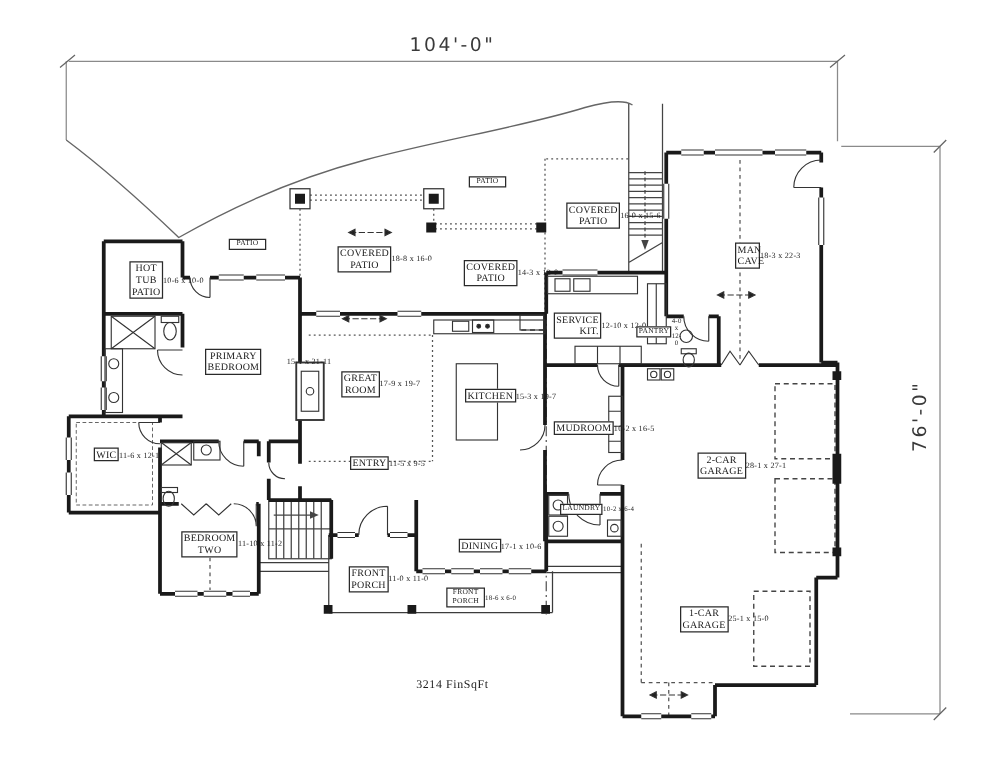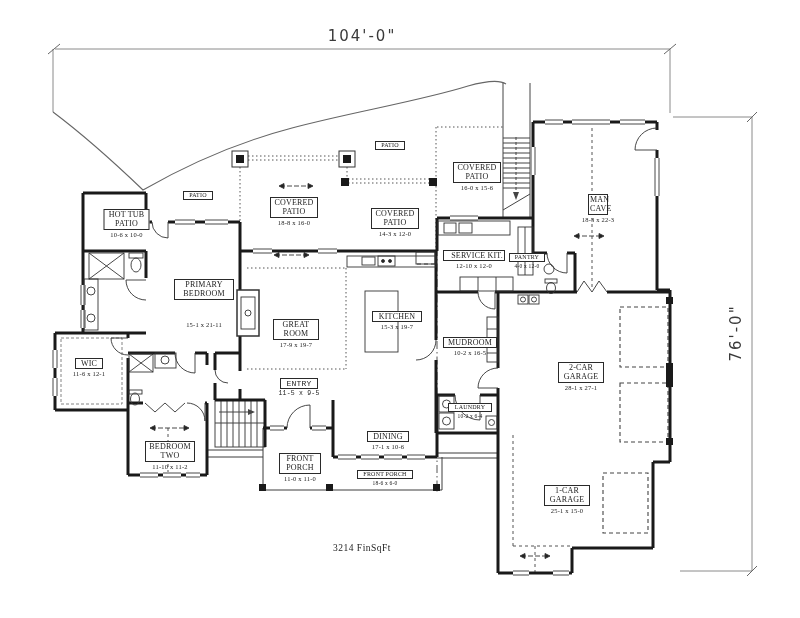--- a/index.html
+++ b/index.html
@@ -1,19 +1,19 @@
 <!DOCTYPE html>
 <html><head>
 <meta charset="utf-8">
 <style>
   html,body{margin:0;padding:0;background:#fff;}
   #plan{position:relative;width:800px;height:618px;background:#fff;overflow:hidden;
         font-family:"Liberation Serif",serif;color:#1c1c1c;}
   #plan svg{position:absolute;left:0;top:0;}
-  .lbl{position:absolute;transform:translateX(-50%);display:flex;flex-direction:column;
+  .lbl{position:absolute;transform:translateX(-50%);display:flex;flex-direction:row;
        align-items:center;text-align:center;z-index:5;}
   .lbl .box{display:block;width:100%;box-sizing:border-box;border:1px solid #2a2a2a;
        background:#fff;font-size:8px;line-height:1.18;padding:0 1px;letter-spacing:.2px;}
   .lbl .dim{font-size:6.5px;margin-top:1px;white-space:nowrap;letter-spacing:.2px;}
   .lbl.sm .box{font-size:6px;padding:0 1px;}
   .lbl.sm .dim{font-size:5.5px;}
   .lbl.wrapdim .dim{white-space:normal;width:26px;}
   .dimtext{position:absolute;font-family:"DejaVu Sans",sans-serif;font-size:15px;
        color:#3a3a3a;letter-spacing:2px;transform:translateX(-50%);z-index:5;}
   .dimtext.vert{transform:translate(-50%,-50%) rotate(-90deg);}
@@ -257,25 +257,25 @@
     <span class="dim">14-3 x 12-0</span>
   </div>
   <div class="lbl" style="left:477px;top:162px;width:48px;">
     <span class="box">COVERED PATIO</span>
     <span class="dim">16-0 x 15-6</span>
   </div>
   <div class="lbl" style="left:598px;top:194px;width:20px;">
     <span class="box">MAN CAVE</span>
     <span class="dim">18-3 x 22-3</span>
   </div>
-  <div class="lbl" style="left:204px;top:279px;width:60px;gap:20px;">
+  <div class="lbl" style="left:194px;top:279px;width:60px;gap:20px;">
     <span class="box">PRIMARY BEDROOM</span>
     <span class="dim">15-1 x 21-11</span>
   </div>
-  <div class="lbl" style="left:296px;top:319px;width:46px;">
+  <div class="lbl" style="left:296px;top:297px;width:46px;">
     <span class="box">GREAT ROOM</span>
     <span class="dim">17-9 x 19-7</span>
   </div>
   <div class="lbl" style="left:397px;top:311px;width:50px;">
     <span class="box">KITCHEN</span>
     <span class="dim">15-3 x 19-7</span>
   </div>
   <div class="lbl" style="left:474px;top:250px;width:62px;text-align:right;">
     <span class="box">SERVICE KIT.</span>
     <span class="dim">12-10 x 12-0</span>
@@ -293,25 +293,25 @@
     <span class="dim">28-1 x 27-1</span>
   </div>
   <div class="lbl" style="left:567px;top:485px;width:46px;">
     <span class="box">1-CAR GARAGE</span>
     <span class="dim">25-1 x 15-0</span>
   </div>
   <div class="lbl" style="left:89px;top:358px;width:28px;">
     <span class="box">WIC</span>
     <span class="dim">11-6 x 12-1</span>
   </div>
-  <div class="lbl" style="left:170px;top:441px;width:50px;justify-content:flex-end;">
+  <div class="lbl" style="left:170px;top:425px;width:50px;">
     <span class="box">BEDROOM TWO</span>
     <span class="dim">11-10 x 11-2</span>
   </div>
-  <div class="lbl" style="left:299px;top:378px;width:38px;font-family:Liberation Mono, monospace;">
+  <div class="lbl" style="left:299px;top:365px;width:38px;">
     <span class="box">ENTRY</span>
     <span class="dim">11-5 x 9-5</span>
   </div>
   <div class="lbl" style="left:388px;top:431px;width:42px;">
     <span class="box">DINING</span>
     <span class="dim">17-1 x 10-6</span>
   </div>
   <div class="lbl sm" style="left:470px;top:403px;width:44px;">
     <span class="box">LAUNDRY</span>
     <span class="dim">10-2 x 6-4</span>

